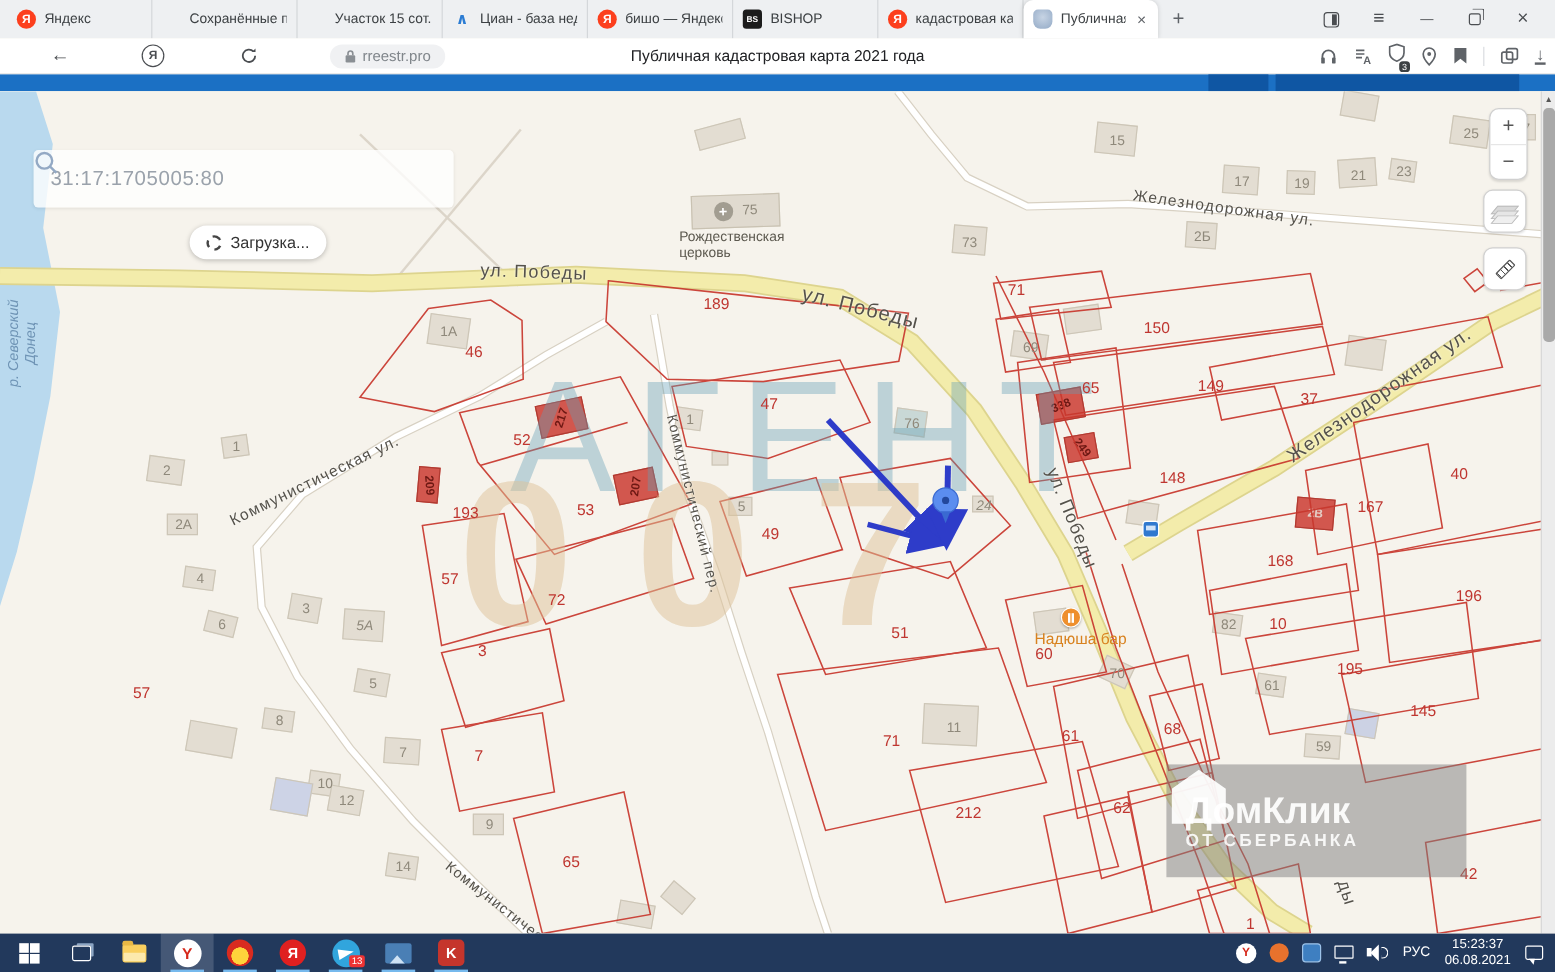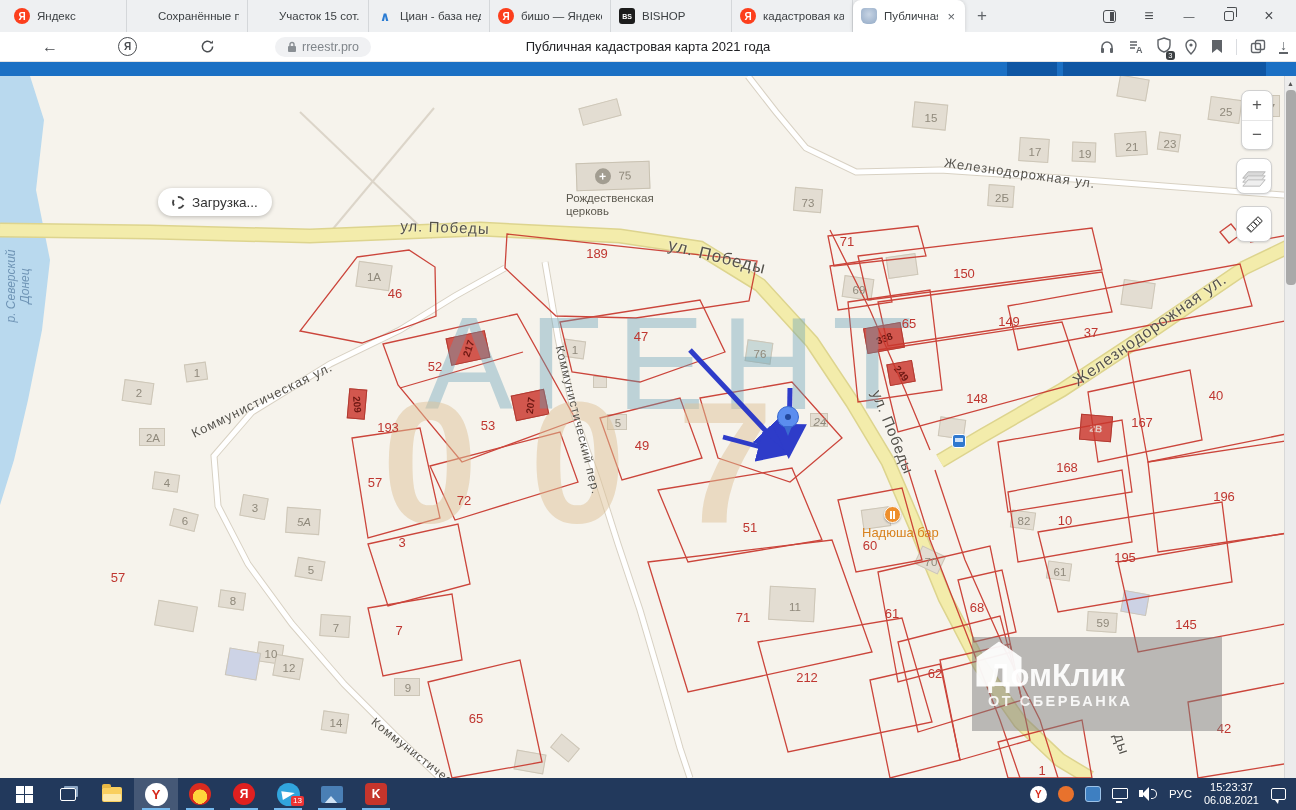--- a/index.html
+++ b/index.html
@@ -431,21 +431,21 @@
         <div class="pnum" style="left: 964px; top: 197px; transform: translate(-50%, -50%) rotate(0deg);">150</div>
         <div class="pnum" style="left: 1009px; top: 245px; transform: translate(-50%, -50%) rotate(0deg);">149</div>
         <div class="pnum" style="left: 1091px; top: 256px; transform: translate(-50%, -50%) rotate(0deg);">37</div>
         <div class="pnum" style="left: 977px; top: 322px; transform: translate(-50%, -50%) rotate(0deg);">148</div>
         <div class="pnum" style="left: 1216px; top: 319px; transform: translate(-50%, -50%) rotate(0deg);">40</div>
         <div class="pnum" style="left: 1142px; top: 346px; transform: translate(-50%, -50%) rotate(0deg);">167</div>
         <div class="pnum" style="left: 1067px; top: 391px; transform: translate(-50%, -50%) rotate(0deg);">168</div>
         <div class="pnum" style="left: 1224px; top: 420px; transform: translate(-50%, -50%) rotate(0deg);">196</div>
         <div class="pnum" style="left: 1065px; top: 444px; transform: translate(-50%, -50%) rotate(0deg);">10</div>
         <div class="pnum" style="left: 1125px; top: 481px; transform: translate(-50%, -50%) rotate(0deg);">195</div>
-        <div class="pnum" style="left: 1186px; top: 548px; transform: translate(-50%, -50%) rotate(0deg);">145</div>
+        <div class="pnum" style="left: 1186px; top: 516px; transform: translate(-50%, -50%) rotate(0deg);">145</div>
         <div class="pnum" style="left: 847px; top: 165px; transform: translate(-50%, -50%) rotate(0deg);">71</div>
         <div class="pnum" style="left: 909px; top: 247px; transform: translate(-50%, -50%) rotate(0deg);">65</div>
         <div class="pnum" style="left: 1224px; top: 652px; transform: translate(-50%, -50%) rotate(0deg);">42</div>
         <div class="pnum" style="left: 1042px; top: 694px; transform: translate(-50%, -50%) rotate(0deg);">1</div>
         <div class="bnum" style="left: 808px; top: 127px; transform: translate(-50%, -50%);">73</div>
         <div class="bnum" style="left: 374px; top: 201px; transform: translate(-50%, -50%);">1А</div>
         <div class="bnum" style="left: 197px; top: 297px; transform: translate(-50%, -50%);">1</div>
         <div class="bnum" style="left: 139px; top: 317px; transform: translate(-50%, -50%);">2</div>
         <div class="bnum" style="left: 153px; top: 362px; transform: translate(-50%, -50%);">2А</div>
         <div class="bnum" style="left: 167px; top: 407px; transform: translate(-50%, -50%);">4</div>
@@ -506,20 +506,27 @@
         <line x1="690" y1="274" x2="779" y2="369" stroke-width="5" marker-end="url(#ah)"></line>
         <line x1="790" y1="312" x2="789" y2="368" stroke-width="5" marker-end="url(#ah)"></line>
         <line x1="723" y1="361" x2="776" y2="375" stroke-width="4.5" marker-end="url(#ah)"></line>
       </g>
     </svg>
     <div class="map-pin">
       <span class="pin-head"></span>
         <span class="pin-tail"></span>
     </div>
 
+    <div class="search-box">
+      <span class="search-text">31:17:1705005:80</span>
+      <svg width="22" height="22" viewBox="0 0 22 22">
+          <circle cx="9" cy="9" r="6.5" fill="none" stroke="#93a9c4" stroke-width="2"></circle>
+          <line x1="14" y1="14" x2="19" y2="19" stroke="#93a9c4" stroke-width="2"></line>
+        </svg>
+    </div>
     <div class="loading-pill">
       <span class="spinner"></span>
       <span class="loading-text">Загрузка...</span>
     </div>
 
     <div class="zoom-ctl">
       <div class="zoom-btn">+</div>
       <div class="zoom-btn">−</div>
     </div>
     <div class="sq-ctl" style="top:82px;">

